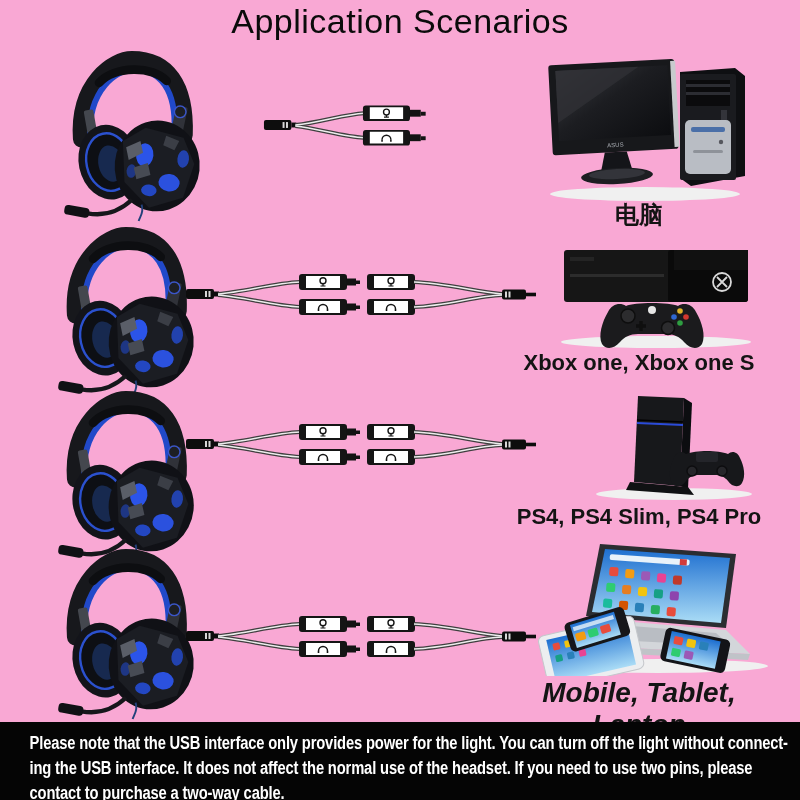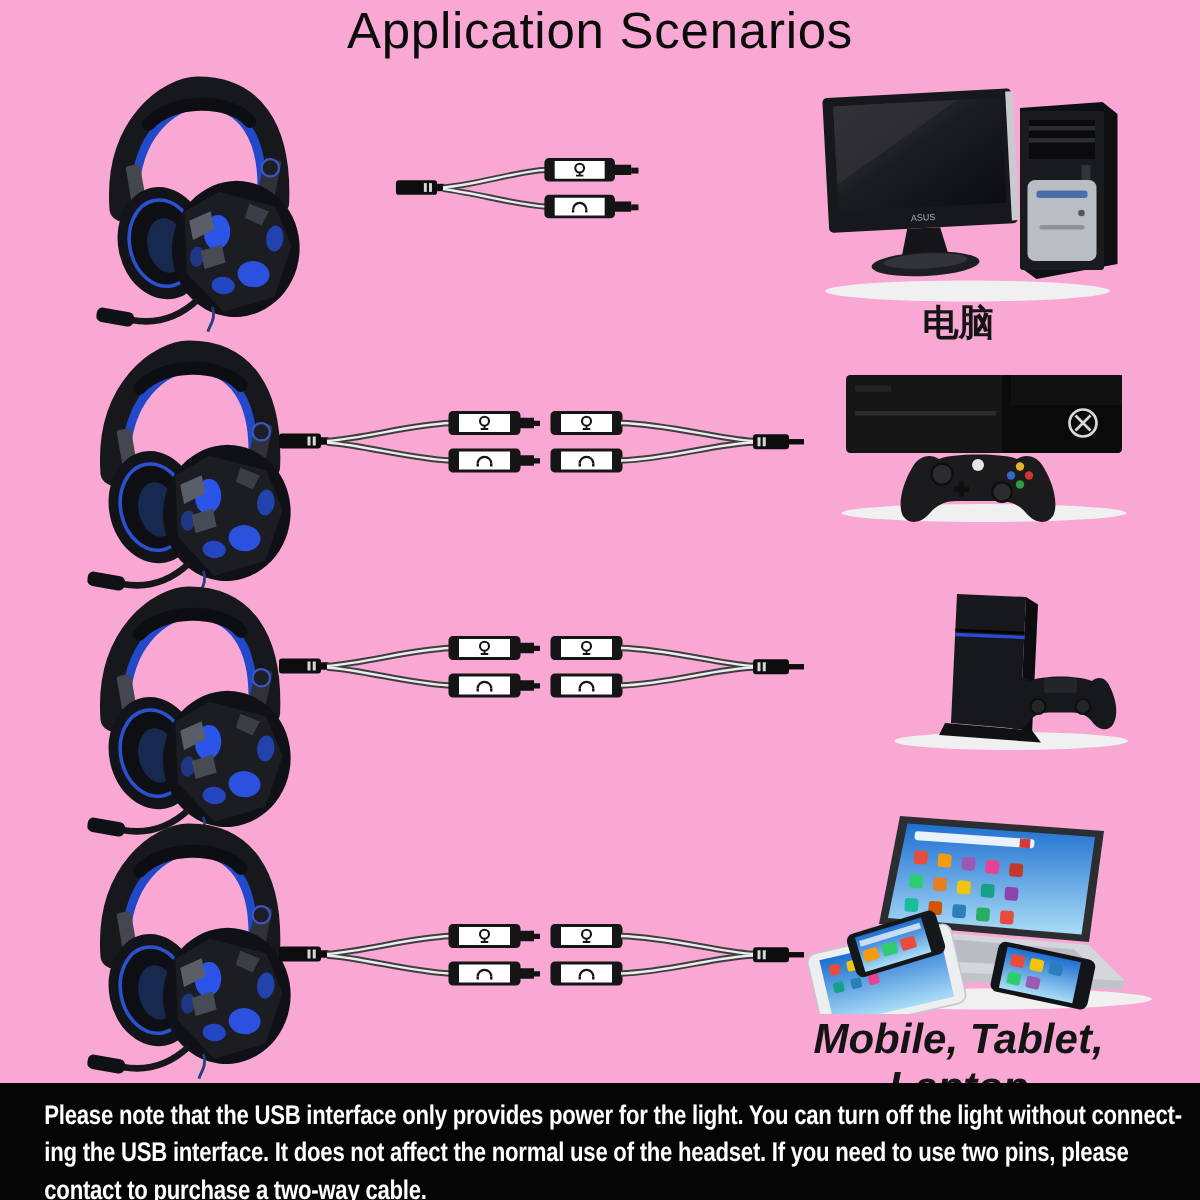--- a/index.html
+++ b/index.html
@@ -298,20 +298,22 @@
       <rect x="130" y="95" width="50" height="28" fill="url(#bluescr)"></rect>
       <rect x="134" y="99" width="9" height="8" rx="1.5" fill="#e74c3c"></rect>
       <rect x="147" y="99" width="9" height="8" rx="1.5" fill="#f1c40f"></rect>
       <rect x="160" y="99" width="9" height="8" rx="1.5" fill="#2980b9"></rect>
       <rect x="134" y="111" width="9" height="8" rx="1.5" fill="#2ecc71"></rect>
       <rect x="147" y="111" width="9" height="8" rx="1.5" fill="#9b59b6"></rect>
     </g>
   </svg>
 
   <div class="dev-label lbl-cn">电脑</div>
+  <div class="dev-label lbl-xbox">Xbox one, Xbox one S</div>
+  <div class="dev-label lbl-ps4">PS4, PS4 Slim, PS4 Pro</div>
   <div class="dev-label lbl-mob">Mobile, Tablet, Laptop</div>
 
   <div class="footer">
     <div class="footer-inner">
       <div class="footer-line">Please note that the USB interface only provides power for the light. You can turn off the light without connect-</div>
       <div class="footer-line">ing the USB interface. It does not affect the normal use of the headset. If you need to use two pins, please</div>
       <div class="footer-line">contact to purchase a two-way cable.</div>
     </div>
   </div>
 

